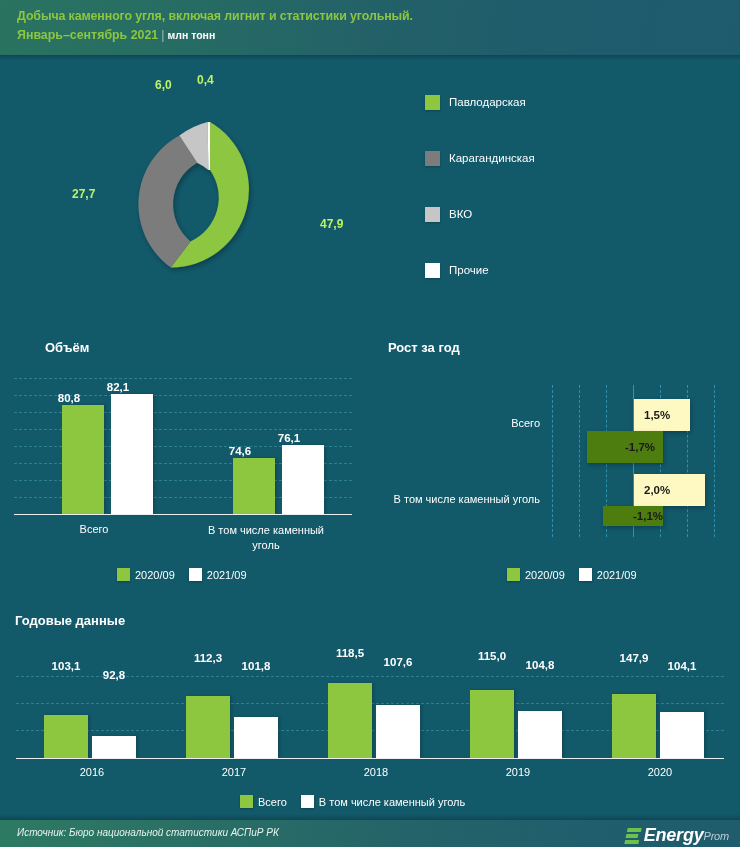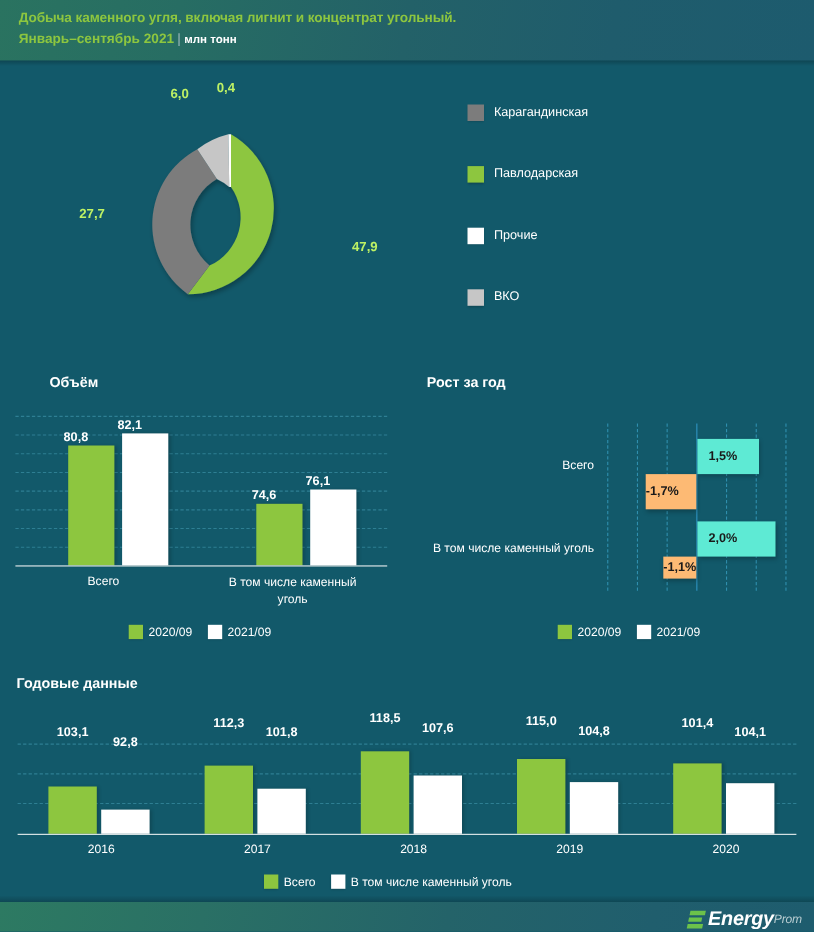--- a/index.html
+++ b/index.html
@@ -64,22 +64,22 @@
   .vlabel{
     position:absolute;font-size:11.5px;font-weight:bold;color:#ffffff;
     text-align:center;white-space:nowrap;
   }
   .catlabel{
     position:absolute;font-size:11px;color:#ffffff;text-align:center;
   }
 
   
   .hbar{position:absolute;box-shadow:1px 2px 4px rgba(0,0,0,.25);display:flex;align-items:center;}
-  .hbar.g{background:#fdba74;}
-  .hbar.w{background:#5eead4;}
+  .hbar.g{background:#4d7c0f;justify-content:center;padding-left:30px;}
+  .hbar.w{background:#fef9c3;}
   .hbar .htx{font-size:11.5px;font-weight:bold;color:#1a1a1a;}
   .hcat{
     position:absolute;font-size:11px;color:#ffffff;text-align:right;white-space:nowrap;
   }
 
   
   .legend-row{position:absolute;display:flex;align-items:center;}
   .legend-row .itm{display:flex;align-items:center;margin:0 7px;justify-content:center;}
   .legend-row .sw{width:13px;height:13px;margin-right:5px;box-shadow:0 1px 2px rgba(0,0,0,.25);}
   .legend-row .sw.g{background:#8dc63f;}
@@ -110,21 +110,21 @@
   .logo-mark i:nth-child(3){top:12.4px;width:14px;height:3.6px;}
   .logo-t1{font-size:18px;font-weight:bold;font-style:italic;color:#ffffff;letter-spacing:-.2px;}
   .logo-t2{font-size:11px;font-style:italic;color:#b9cdd2;letter-spacing:-.2px;}
 </style>
 </head>
 <body>
 
 <div class="page">
 
   <div class="header">
-    <div class="header-line1">Добыча каменного угля, включая лигнит и концентрат угольный.</div>
+    <div class="header-line1">Добыча каменного угля, включая лигнит и статистики угольный.</div>
     <div class="header-line2">
       <span>Январь–сентябрь 2021</span><span class="hdr-sep">|</span><span class="hdr-unit">млн тонн</span>
     </div>
   </div>
   <div class="header-shadow"></div>
 
   <div class="donut-wrap">
     <svg width="210" height="210" viewBox="0 0 210 210">
       <defs>
         <filter id="dsh" x="-25%" y="-25%" width="150%" height="150%">
@@ -143,34 +143,34 @@
       </g>
     </svg>
     <div class="donut-label" style="left:215px;top:122px;">47,9</div>
     <div class="donut-label" style="left:-33px;top:92px;">27,7</div>
     <div class="donut-label" style="left:50px;top:-17px;">6,0</div>
     <div class="donut-label" style="left:92px;top:-22px;">0,4</div>
   </div>
 
   <div class="legend-main">
     <div class="lrow">
+      <span class="lsw" style="background:#8dc63f"></span>
+      <span class="ltx">Павлодарская</span>
+    </div>
+    <div class="lrow">
       <span class="lsw" style="background:#7c7c7c"></span>
       <span class="ltx">Карагандинская</span>
     </div>
     <div class="lrow">
-      <span class="lsw" style="background:#8dc63f"></span>
-      <span class="ltx">Павлодарская</span>
+      <span class="lsw" style="background:#c6c6c6"></span>
+      <span class="ltx">ВКО</span>
     </div>
     <div class="lrow">
       <span class="lsw" style="background:#ffffff"></span>
       <span class="ltx">Прочие</span>
-    </div>
-    <div class="lrow">
-      <span class="lsw" style="background:#c6c6c6"></span>
-      <span class="ltx">ВКО</span>
     </div>
   </div>
 
   <div class="sect-h" style="left:17px;top:340px;margin-left:28px;">Объём</div>
 
   <div class="plot" style="left:14px;top:378px;width:338px;height:136px;">
     <div class="gridline" style="top:0px;"></div>
     <div class="gridline" style="top:17px;"></div>
     <div class="gridline" style="top:34px;"></div>
     <div class="gridline" style="top:51px;"></div>
@@ -271,21 +271,21 @@
   </div>
 
   <div class="vlabel" style="left:44px;top:660px;width:44px;">103,1</div>
   <div class="vlabel" style="left:92px;top:669px;width:44px;">92,8</div>
   <div class="vlabel" style="left:186px;top:652px;width:44px;">112,3</div>
   <div class="vlabel" style="left:234px;top:660px;width:44px;">101,8</div>
   <div class="vlabel" style="left:328px;top:647px;width:44px;">118,5</div>
   <div class="vlabel" style="left:376px;top:656px;width:44px;">107,6</div>
   <div class="vlabel" style="left:470px;top:650px;width:44px;">115,0</div>
   <div class="vlabel" style="left:518px;top:659px;width:44px;">104,8</div>
-  <div class="vlabel" style="left:612px;top:652px;width:44px;">101,4</div>
+  <div class="vlabel" style="left:612px;top:652px;width:44px;">147,9</div>
   <div class="vlabel" style="left:660px;top:660px;width:44px;">104,1</div>
 
   <div class="catlabel" style="left:44px;top:766px;width:96px;">2016</div>
   <div class="catlabel" style="left:186px;top:766px;width:96px;">2017</div>
   <div class="catlabel" style="left:328px;top:766px;width:96px;">2018</div>
   <div class="catlabel" style="left:470px;top:766px;width:96px;">2019</div>
   <div class="catlabel" style="left:612px;top:766px;width:96px;">2020</div>
 
   <div class="legend-row" style="left:233px;top:795px;">
     <div class="itm">
@@ -293,20 +293,21 @@
       <span class="tx">Всего</span>
     </div>
     <div class="itm">
       <span class="sw w"></span>
       <span class="tx">В том числе каменный уголь</span>
     </div>
   </div>
 
   <div class="footer-shadow"></div>
   <div class="footer">
+    <div class="footer-src">Источник: Бюро национальной статистики АСПиР РК</div>
     <div class="logo">
       <span class="logo-mark">
         <i></i>
           <i></i>
           <i></i>
       </span>
       <span class="logo-t1">Energy</span>
       <span class="logo-t2">Prom</span>
     </div>
   </div>

